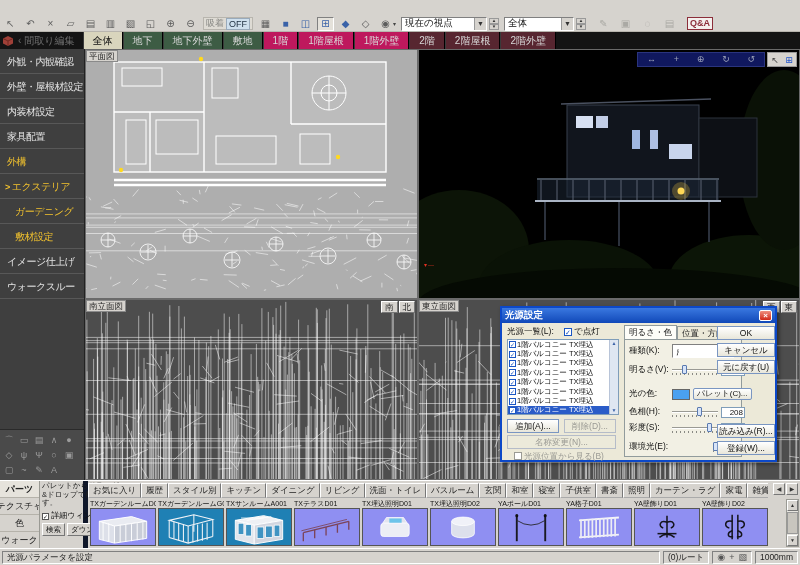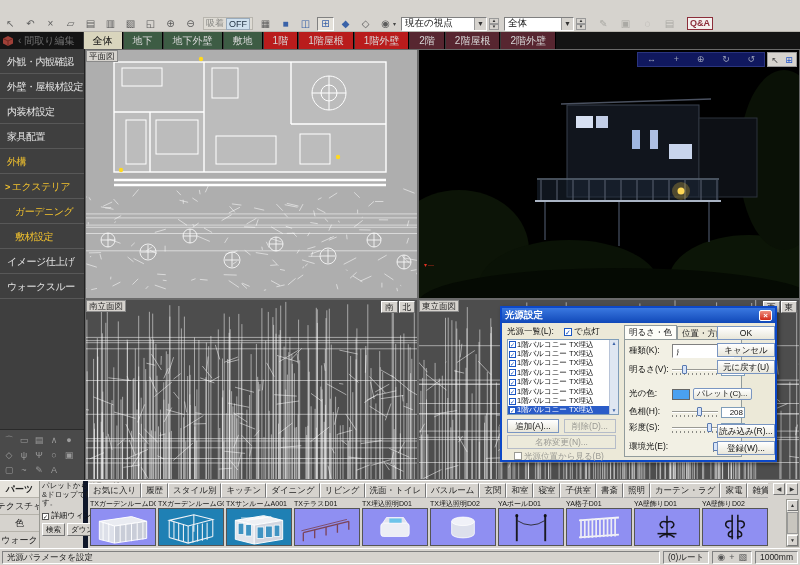--- a/index.html
+++ b/index.html
@@ -27,21 +27,21 @@
   .qa{margin-left:8px;border:1px solid #8c2e3a;color:#8c2e3a;background:#f4f0ee;font-weight:bold;font-size:9px;padding:0 2px;line-height:11px;}
   .dropcaret{font-size:6px;color:#444;margin-left:-2px;}
 
   
   #tabbar{position:absolute;left:0;top:32px;width:800px;height:17px;background:#141414;display:flex;align-items:stretch;}
   #tab-cube{width:16px;display:flex;align-items:center;justify-content:center;}
   #back-label{display:flex;align-items:center;color:#6d6d6d;font-size:10px;padding:0 8px 0 2px;gap:3px;}
   .ftab{display:flex;align-items:center;padding:0 9px;font-size:10px;color:#d8d8d8;border-right:1px solid #000;border-left:1px solid #3a3a3a;white-space:nowrap;}
   .ftab.active{background:#d9d5bd;color:#111;}
   .ftab.green{background:#3d5c44;}
-  .ftab.navy{background:#b91c1c;}
+  .ftab.navy{background:#be185d;}
   .ftab.maroon{background:#572630;}
 
   
   #sidebar{position:absolute;left:0;top:49px;width:85px;height:431px;background:#3f3f3f;border-right:1px solid #222;display:flex;flex-direction:column;}
   .sb-item{height:25px;line-height:25px;padding-left:5px;font-size:10px;color:#e4e4e4;border-bottom:1px solid #585858;white-space:nowrap;overflow:hidden;letter-spacing:-0.5px;}
   .sb-item.section-active{color:#f2c22e;}
   .sb-item.sub{color:#f2c22e;padding-left:13px;}
   .sb-item.sub-current{color:#f2c22e;padding-left:5px;}
   .sb-item .arr{color:#f2c22e;font-weight:bold;margin-right:2px;font-size:9px;}
   #sb-tools{margin-top:auto;background:#4a4a4a;border-top:1px solid #2a2a2a;display:flex;flex-wrap:wrap;padding:3px 2px;gap:1px;}

